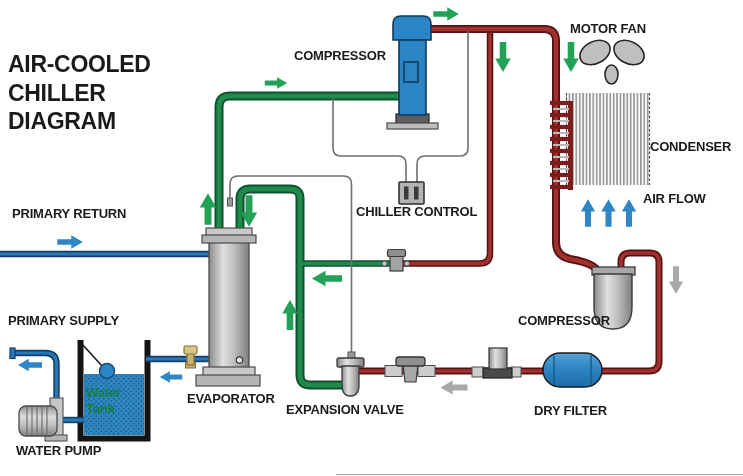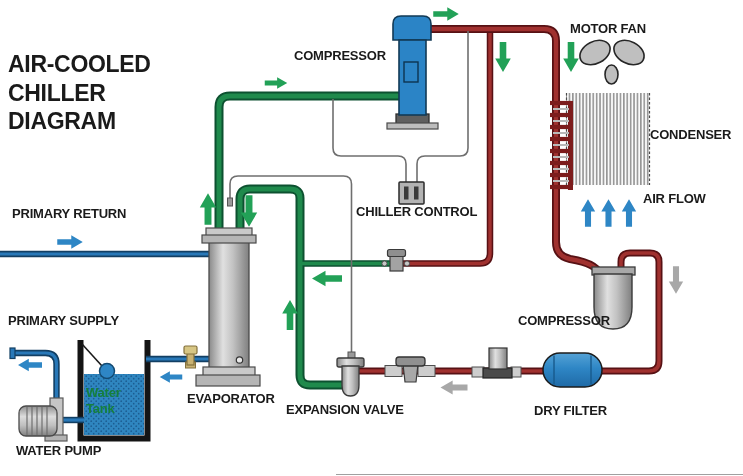--- a/index.html
+++ b/index.html
@@ -243,21 +243,21 @@
     <use href="#arrowShape" class="arr-gray" transform="translate(454 387.5) rotate(180) scale(0.9)"></use>
   </g>
 
   <line x1="336" y1="474.5" x2="743" y2="474.5" stroke="#a0a0a0" stroke-width="1"></line>
 </svg>
 
   <div class="title wrap" style="left:8px;top:50px;width:190px">AIR-COOLED CHILLER DIAGRAM</div>
 
   <div class="lbl t-center" style="left:294px;top:49px;width:94px">COMPRESSOR</div>
   <div class="lbl t-center" style="left:570px;top:22px;width:100px">MOTOR FAN</div>
-  <div class="lbl t-center" style="left:650px;top:128px;width:88px">CONDENSER</div>
+  <div class="lbl t-center" style="left:650px;top:140px;width:88px">CONDENSER</div>
   <div class="lbl t-center" style="left:356px;top:205px;width:134px">CHILLER CONTROL</div>
   <div class="lbl t-center" style="left:643px;top:192px;width:70px">AIR FLOW</div>
   <div class="lbl" style="left:8px;top:314px">PRIMARY SUPPLY</div>
   <div class="lbl" style="left:12px;top:207px">PRIMARY RETURN</div>
   <div class="lbl t-center" style="left:187px;top:392px;width:92px">EVAPORATOR</div>
   <div class="lbl t-center" style="left:286px;top:403px;width:126px">EXPANSION VALVE</div>
   <div class="lbl t-center" style="left:518px;top:314px;width:80px">COMPRESSOR</div>
   <div class="lbl t-center" style="left:534px;top:404px;width:78px">DRY FILTER</div>
   <div class="lbl" style="left:16px;top:444px">WATER PUMP</div>
   <div class="lbl t-center wrap" style="left:86px;top:385px;width:56px;color:#15803d;line-height:1.25">Water Tank</div>

